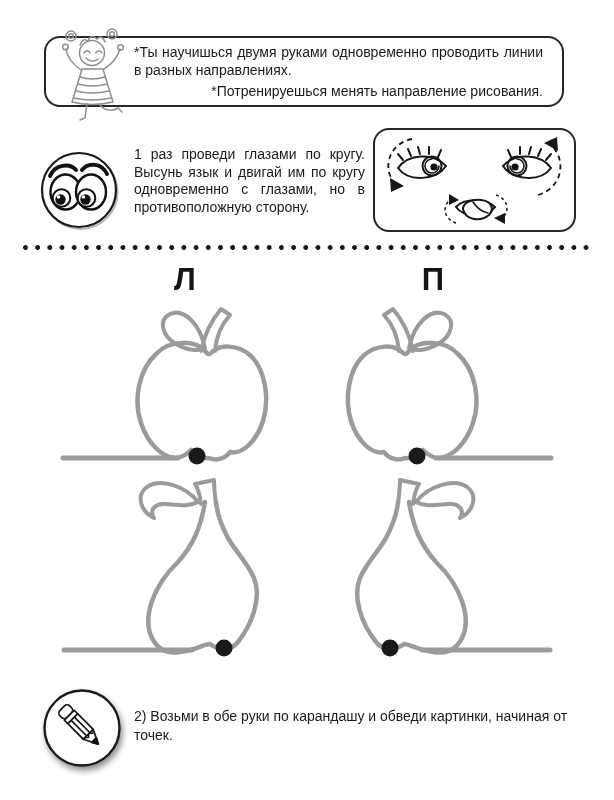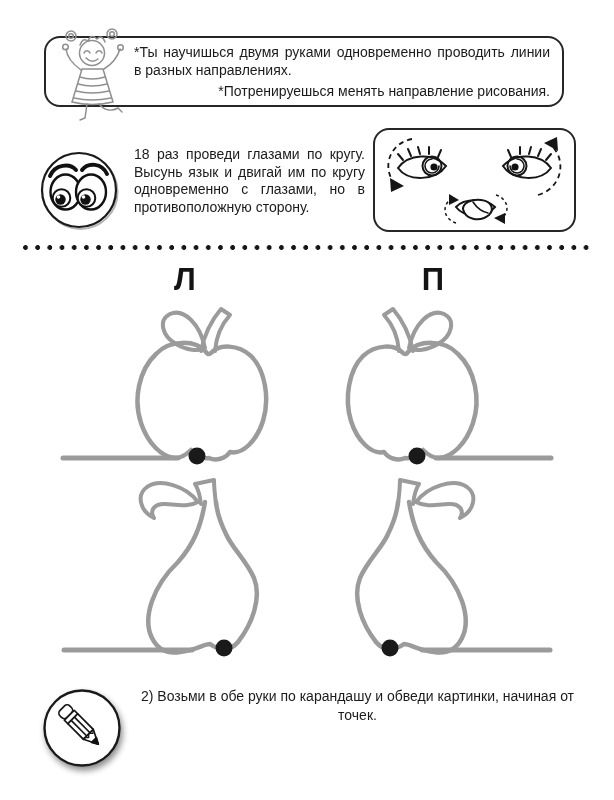--- a/index.html
+++ b/index.html
@@ -4,40 +4,40 @@
 <style>
   html,body{margin:0;padding:0;background:#fff;}
   .page{
     position:relative;width:614px;height:800px;background:#ffffff;overflow:hidden;
     font-family:"Liberation Sans", sans-serif;color:#1b1b1b;
   }
   .abs{position:absolute;}
   .rbox{border:2px solid #262626;border-radius:16px;background:#fff;box-sizing:border-box;}
   .intro-box{left:44px;top:36px;width:520px;height:71px;}
   .intro-text{left:134px;top:44px;width:416px;font-size:14px;line-height:17.5px;}
-  .intro-text p{margin:0 0 4px 0;text-align:justify;}
+  .intro-text p{margin:0 7px 4px 0;text-align:justify;}
   .intro-text p:last-child{text-align:right;}
   .girl-svg{left:54px;top:25px;}
   .eyes-face-svg{left:38px;top:149px;}
   .warmup-text{left:134px;top:146px;width:231px;font-size:14px;line-height:17.5px;text-align:justify;margin:0;}
   .eye-illus-box{left:373px;top:128px;width:203px;height:104px;}
   .eye-illus-svg{left:376px;top:131px;}
   .dotted-sep{
     left:23px;top:245px;width:572px;height:5px;
     background-image:radial-gradient(circle at 2.5px 2.5px,#161616 2.1px,transparent 2.7px);
     background-size:12.2px 5px;background-repeat:repeat-x;
   }
   .letter{font-size:31px;font-weight:bold;color:#141414;width:40px;text-align:center;line-height:31px;}
   .letter-left{left:165px;top:264px;}
   .letter-right{left:413px;top:264px;}
   .trace-cell{position:absolute;}
   .pencil-svg{left:38px;top:686px;filter:drop-shadow(2px 4px 3px rgba(0,0,0,0.45));}
   .steps-text{left:134px;top:687px;width:447px;font-size:14px;line-height:18.5px;}
   .steps-text p{margin:0 0 7px 0;text-align:justify;}
-  .steps-text p:last-child{text-align:center;}
+  .steps-text p:last-child{text-align:left;margin-top:20px;}
   .defs-svg{position:absolute;width:0;height:0;}
 </style>
 </head>
 <body>
 
 <div class="page">
 
   <svg class="defs-svg">
     <defs>
       <g id="apple-shape">
@@ -94,21 +94,21 @@
     <path d="M 44,21 C 50,13 64,14 69,25" fill="none" stroke="#111" stroke-width="4" stroke-linecap="round"></path>
     <ellipse cx="27.5" cy="43" rx="15" ry="17.5" fill="#fff" stroke="#111" stroke-width="2.4"></ellipse>
     <ellipse cx="53" cy="43" rx="15" ry="17.5" fill="#fff" stroke="#111" stroke-width="2.4"></ellipse>
     <circle cx="23.5" cy="49" r="8.8" fill="#fff" stroke="#111" stroke-width="2"></circle>
     <circle cx="48.5" cy="49" r="8.8" fill="#fff" stroke="#111" stroke-width="2"></circle>
     <circle cx="22.5" cy="50.5" r="5.2" fill="#111"></circle>
     <circle cx="47.5" cy="50.5" r="5.2" fill="#111"></circle>
     <circle cx="20.5" cy="48" r="1.8" fill="#fff"></circle>
     <circle cx="45.5" cy="48" r="1.8" fill="#fff"></circle>
   </svg>
-  <p class="abs warmup-text">18 раз проведи глазами по кругу. Высунь язык и двигай им по кругу одновременно с глазами, но в противоположную сторону.</p>
+  <p class="abs warmup-text">1 раз проведи глазами по кругу. Высунь язык и двигай им по кругу одновременно с глазами, но в противоположную сторону.</p>
   <div class="abs rbox eye-illus-box"></div>
   <svg class="abs eye-illus-svg" width="197" height="98" viewBox="0 0 197 98">
     <g fill="none" stroke="#161616" stroke-width="2" stroke-linecap="round">
       <path d="M 22,37 C 32,23 57,21 70,35 C 60,50 32,51 22,37 Z" fill="#fff"></path>
       <path d="M 27,29 L 22,23"></path>
         <path d="M 35,25 L 32,18"></path>
         <path d="M 44,23 L 42,16"></path>
         <path d="M 53,23 L 53,16"></path>
         <path d="M 62,26 L 65,19"></path>
       <circle cx="56" cy="35" r="9.5"></circle>

